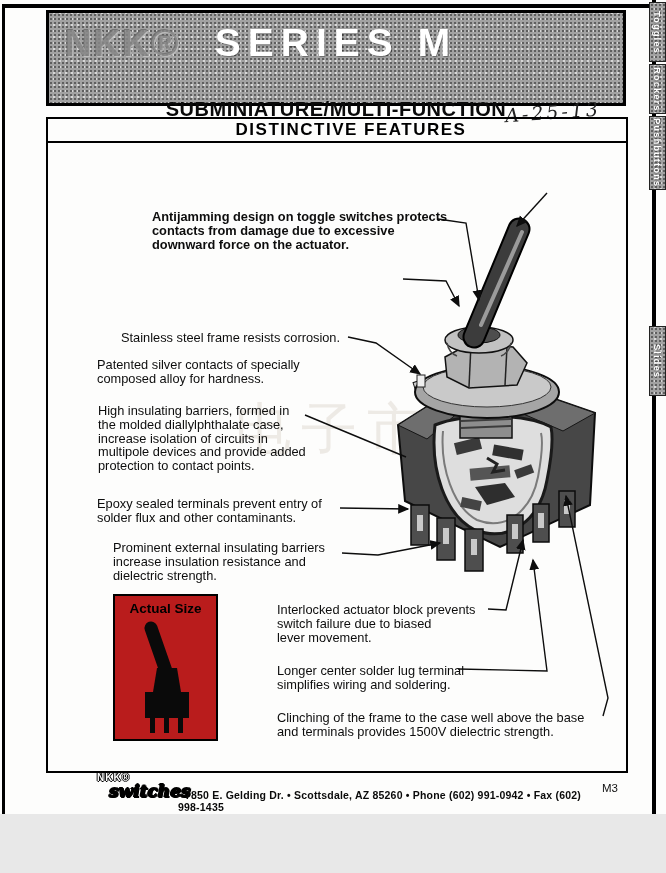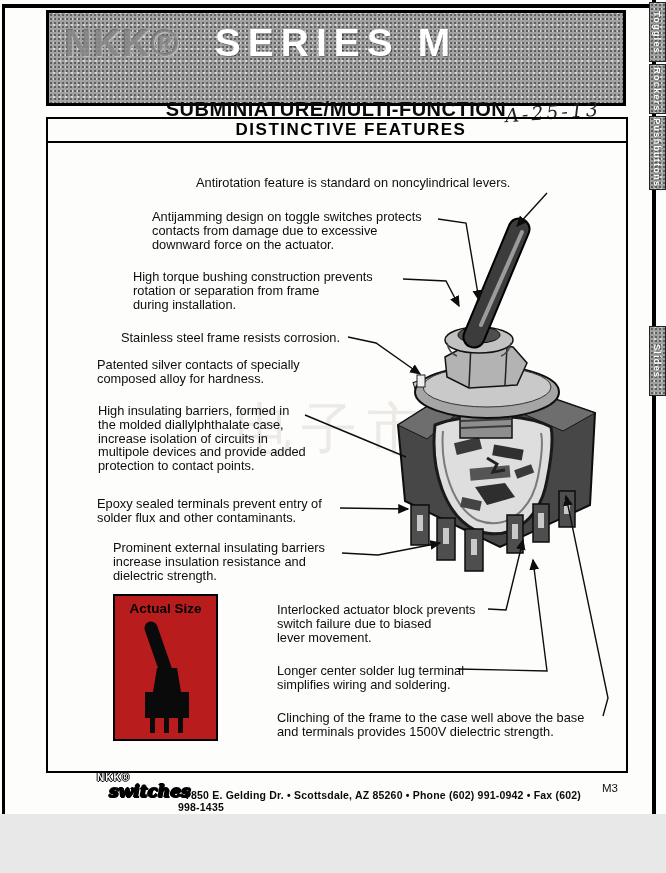--- a/index.html
+++ b/index.html
@@ -80,21 +80,21 @@
   }
   .features-title{
     font-size:17px;font-weight:bold;letter-spacing:1.5px;color:#000;margin-left:28px;
   }
 
   .feature{
     position:absolute;font-size:12.8px;line-height:1.08;
     white-space:pre-line;color:#0d0d0d;
   }
   #f-antirotation{left:196px;top:176px;}
-  #f-antijamming{left:152px;top:210px;}
+  #f-antijamming{left:152px;top:210px;font-weight:bold;}
   #f-hightorque{left:133px;top:270px;}
   #f-stainless{left:121px;top:331px;}
   #f-patented{left:97px;top:358px;}
   #f-insulating{left:98px;top:404px;}
   #f-epoxy{left:97px;top:497px;}
   #f-barriers{left:113px;top:541px;}
   #f-interlocked{left:277px;top:603px;}
   #f-longer{left:277px;top:664px;}
   #f-clinching{left:277px;top:711px;}
 
@@ -168,27 +168,23 @@
 
   <div class="handwritten">A-25-13</div>
 
   <div class="features-box"></div>
   <div class="features-title-bar">
     <span class="features-title">DISTINCTIVE FEATURES</span>
   </div>
 
   <div class="watermark">电子市</div>
 
-  <div class="feature" id="f-antirotation">Antirotation feature is standard on noncylindrical levers.</div>
   <div class="feature" id="f-antijamming">Antijamming design on toggle switches protects
 contacts from damage due to excessive
 downward force on the actuator.</div>
-  <div class="feature" id="f-hightorque">High torque bushing construction prevents
-rotation or separation from frame
-during installation.</div>
   <div class="feature" id="f-stainless">Stainless steel frame resists corrosion.</div>
   <div class="feature" id="f-patented">Patented silver contacts of specially
 composed alloy for hardness.</div>
   <div class="feature" id="f-insulating">High insulating barriers, formed in
 the molded diallylphthalate case,
 increase isolation of circuits in
 multipole devices and provide added
 protection to contact points.</div>
   <div class="feature" id="f-epoxy">Epoxy sealed terminals prevent entry of
 solder flux and other contaminants.</div>

